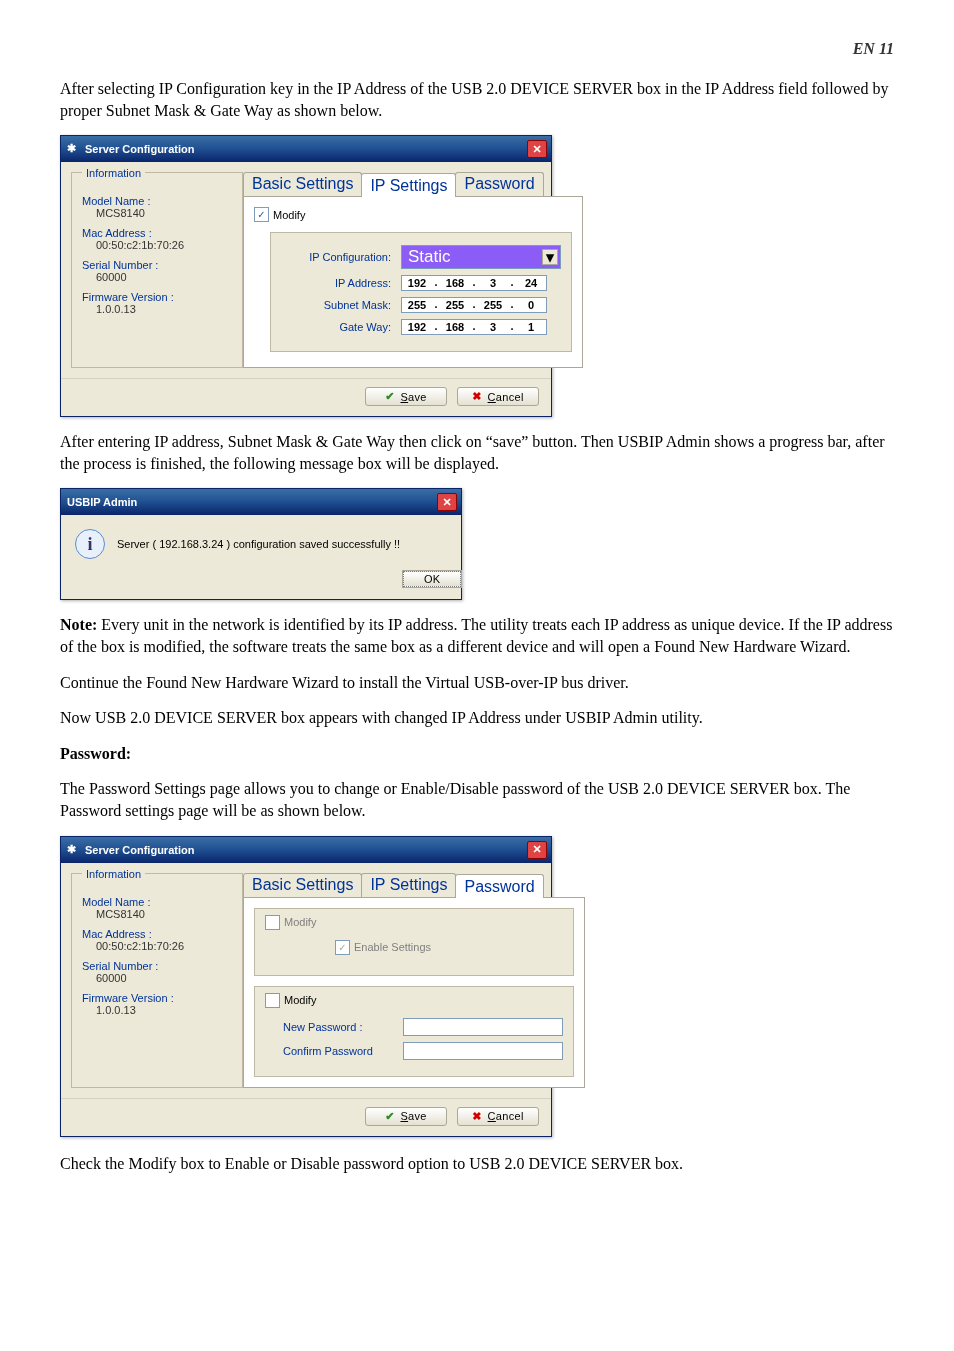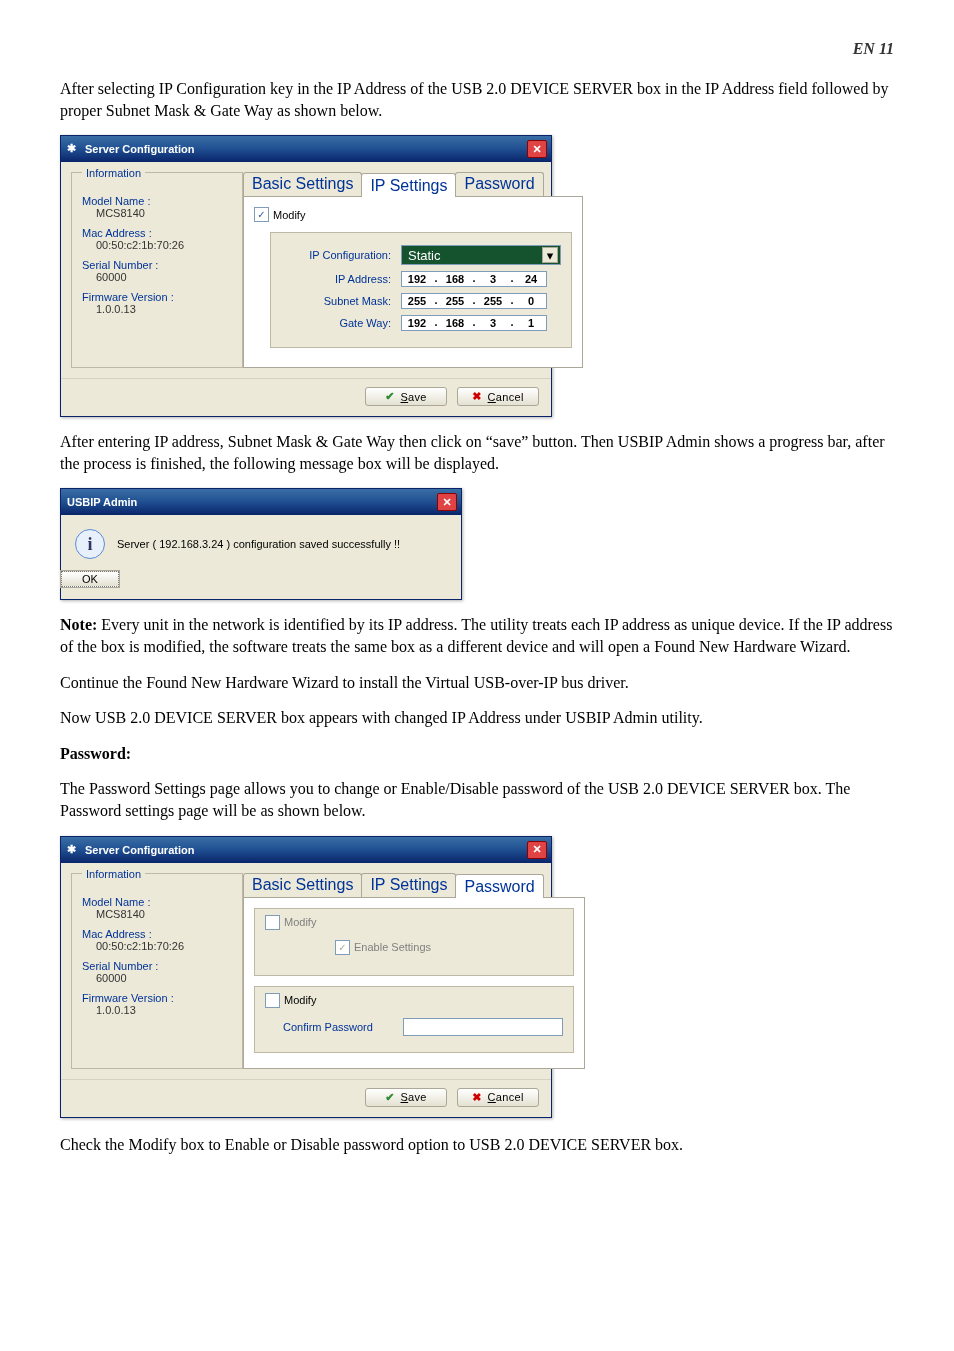--- a/index.html
+++ b/index.html
@@ -118,23 +118,23 @@
     display: inline-flex; align-items: center; justify-content: center;
     font-size: 10px; color: #2a5fa8;
   }
   .chk.disabled { color: #aca899; }
   .form-row { display: flex; align-items: center; margin: 6px 0; }
   .form-lbl { width: 110px; text-align: right; margin-right: 10px; color: #003399; font-size: 11px; }
   .ip-box { display: flex; border: 1px solid #7f9db9; background: #fff; padding: 0; font-weight: bold; }
   .ip-cell { width: 30px; text-align: center; font-size: 11px; padding: 1px 0; }
   .ip-dot { width: 8px; text-align: center; }
   .select {
-    border: 1px solid #7f9db9; background: #14532d; color: #fff;
+    border: 1px solid #7f9db9; background: #8b5cf6; color: #fff;
     display: flex; align-items: center; justify-content: space-between;
-    padding: 1px 2px 1px 6px; width: 150px; font-size: 13px;
+    padding: 1px 2px 1px 6px; width: 150px; font-size: 17px;
   }
   .select .arrow {
     width: 14px; height: 14px; background: #ece9d8; border: 1px solid #aca899;
     display: flex; align-items: center; justify-content: center; color: #000;
   }
   .txt {
     border: 1px solid #7f9db9; background: #fff; width: 150px; height: 16px;
     font-size: 11px; padding: 0 4px;
   }
 
@@ -161,21 +161,21 @@
 
   
   .msgbox { width: 400px; }
   .msgbody { display: flex; align-items: center; gap: 12px; padding: 14px 16px 6px 14px; }
   .info-icon {
     width: 28px; height: 28px; border-radius: 50%;
     background: #e8f0fb; border: 1px solid #5a8ad6;
     display: flex; align-items: center; justify-content: center;
     color: #336; font-weight: bold; font-family: Georgia, serif; font-size: 18px;
   }
-  .msg-footer { padding: 6px 0 12px 0; display: flex; justify-content: flex-start; }
+  .msg-footer { padding: 6px 0 12px 0; display: flex; justify-content: flex-end; }
   .ok-btn {
     border: 1px dotted #7a7a7a;
     outline: 1px solid #aca899;
     background: linear-gradient(#fff,#e4e1d1);
     padding: 1px 20px; font-size: 11px;
     cursor: pointer;
   }
 
   .grey { color: #808080; }
   .centered-caption { text-align: left; margin-top: 16px; }
@@ -333,20 +333,24 @@
             <span class="chk disabled">✓</span>
             <span class="grey">Enable Settings</span>
           </div>
         </div>
         <div class="fieldset">
           <div class="chk-row">
             <span class="chk"></span>
             <span>Modify</span>
           </div>
           <div class="form-row">
+            <span class="form-lbl" style="text-align:left;margin-left:18px;">New Password :</span>
+            <span class="txt"></span>
+          </div>
+          <div class="form-row">
             <span class="form-lbl" style="text-align:left;margin-left:18px;">Confirm Password</span>
             <span class="txt"></span>
           </div>
         </div>
       </div>
     </div>
   </div>
   <div class="dlg-footer">
     <span class="btn">
       <span class="ok-icon">✔</span>

